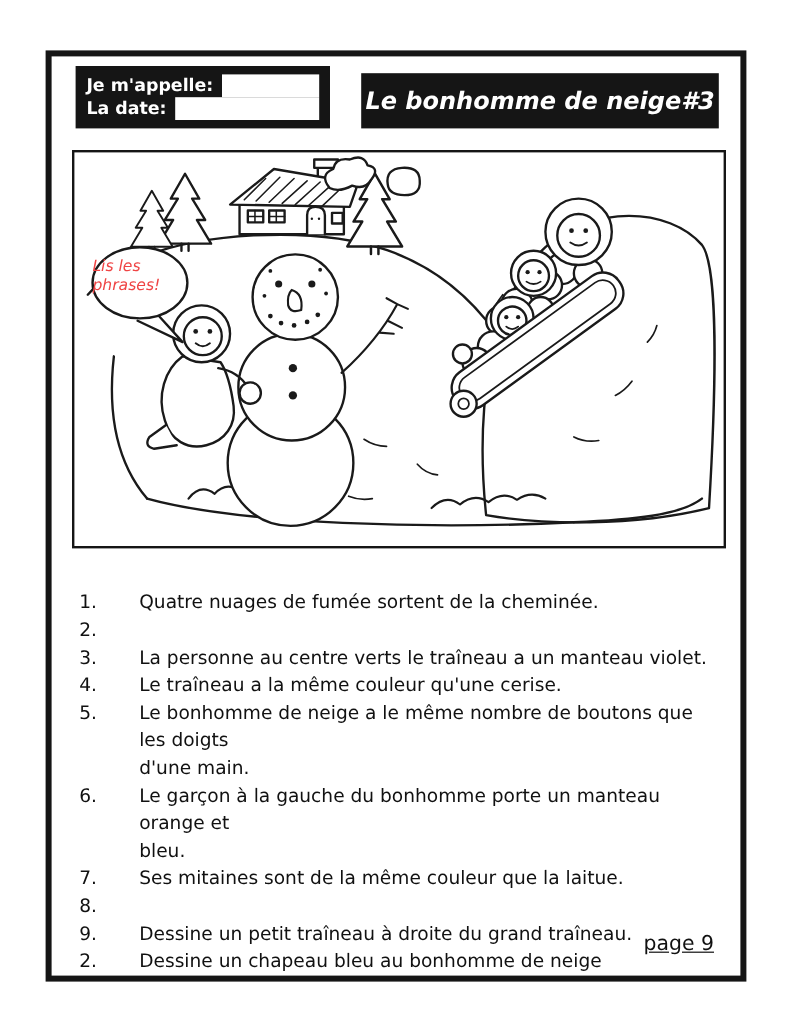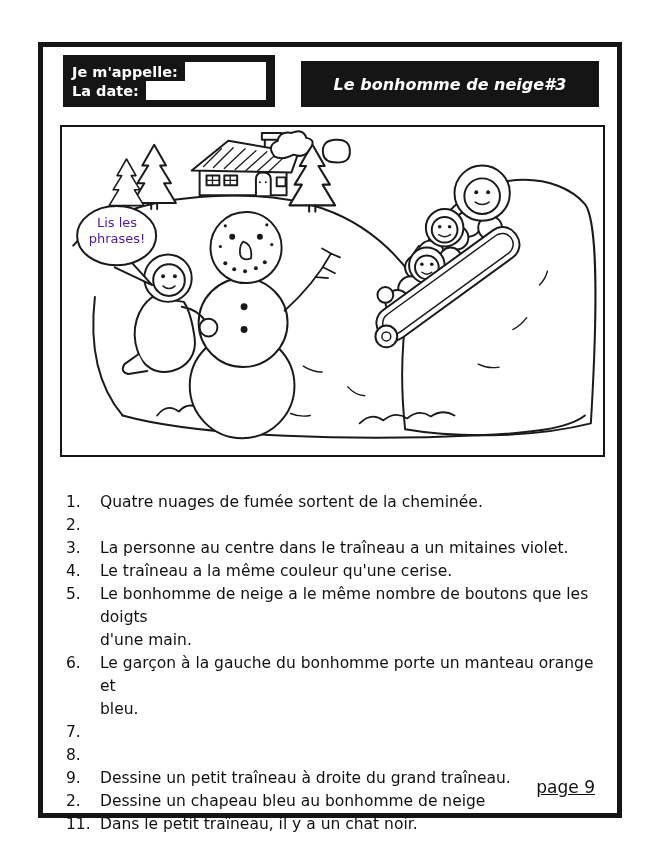--- a/index.html
+++ b/index.html
@@ -31,44 +31,44 @@
     background:#151515;color:#fff;display:flex;align-items:center;justify-content:center;
   }
   .title-box::before{
     content:"";position:absolute;left:4px;top:5px;width:100%;height:100%;
     border:2px solid #151515;background:#fff;z-index:-2;
   }
   .title-box::after{
     content:"";position:absolute;left:9px;top:10px;width:99%;height:99%;
     border:2px solid #151515;z-index:-3;
   }
-  .title-text{font-size:16px;font-weight:bold;font-style:italic;letter-spacing:0px;white-space:nowrap;text-align:right;}
+  .title-text{font-size:20px;font-weight:bold;font-style:italic;letter-spacing:0px;white-space:nowrap;text-align:right;}
   
   .picture-frame{
     position:absolute;left:17px;top:78px;width:541px;height:328px;
     border:2px solid #151515;background:#fff;
   }
   .picture-frame::after{
     content:"";position:absolute;left:3px;top:3px;width:100%;height:100%;
     border:2px solid #151515;z-index:-1;
   }
   .picture-frame svg{display:block;}
   .bubble-text{
     position:absolute;left:15px;top:88px;width:80px;height:44px;
-    font-size:13px;line-height:15.5px;text-align:center;
-    white-space:pre-line;color:#4c1d95;
+    font-size:13px;font-style:italic;line-height:15.5px;text-align:left;
+    white-space:pre-line;color:#ef4444;
   }
   
   .sentences{
     position:absolute;left:23px;top:444px;width:530px;
     list-style:none;margin:0;padding:0;font-size:15.5px;line-height:23px;
   }
   .sentence{display:flex;align-items:flex-start;}
   .num{flex:0 0 34px;}
-  .txt{white-space:pre-line;}
+  .txt{white-space:pre-line;margin-left:16px;}
   .page-num{
     position:absolute;top:730px;right:22px;font-size:17px;text-decoration:underline;
   }
 </style>
 </head>
 <body>
 
 <div class="sheet">
   <div class="page-border">
 
@@ -227,51 +227,48 @@
     <ol class="sentences">
       <li class="sentence">
         <span class="num">1.</span>
         <span class="txt">Quatre nuages de fumée sortent de la cheminée.</span>
       </li>
       <li class="sentence">
         <span class="num">2.</span>
       </li>
       <li class="sentence">
         <span class="num">3.</span>
-        <span class="txt">La personne au centre dans le traîneau a un mitaines violet.</span>
+        <span class="txt">La personne au centre verts le traîneau a un manteau violet.</span>
       </li>
       <li class="sentence">
         <span class="num">4.</span>
         <span class="txt">Le traîneau a la même couleur qu'une cerise.</span>
       </li>
       <li class="sentence">
         <span class="num">5.</span>
         <span class="txt">Le bonhomme de neige a le même nombre de boutons que les doigts
 d'une main.</span>
       </li>
       <li class="sentence">
         <span class="num">6.</span>
         <span class="txt">Le garçon à la gauche du bonhomme porte un manteau orange et
 bleu.</span>
       </li>
       <li class="sentence">
         <span class="num">7.</span>
+        <span class="txt">Ses mitaines sont de la même couleur que la laitue.</span>
       </li>
       <li class="sentence">
         <span class="num">8.</span>
       </li>
       <li class="sentence">
         <span class="num">9.</span>
         <span class="txt">Dessine un petit traîneau à droite du grand traîneau.</span>
       </li>
       <li class="sentence">
         <span class="num">2.</span>
         <span class="txt">Dessine un chapeau bleu au bonhomme de neige</span>
-      </li>
-      <li class="sentence">
-        <span class="num">11.</span>
-        <span class="txt">Dans le petit traîneau, il y a un chat noir.</span>
       </li>
     </ol>
 
     <div class="page-num">page 9</div>
   </div>
 </div>
 
 </body></html>

